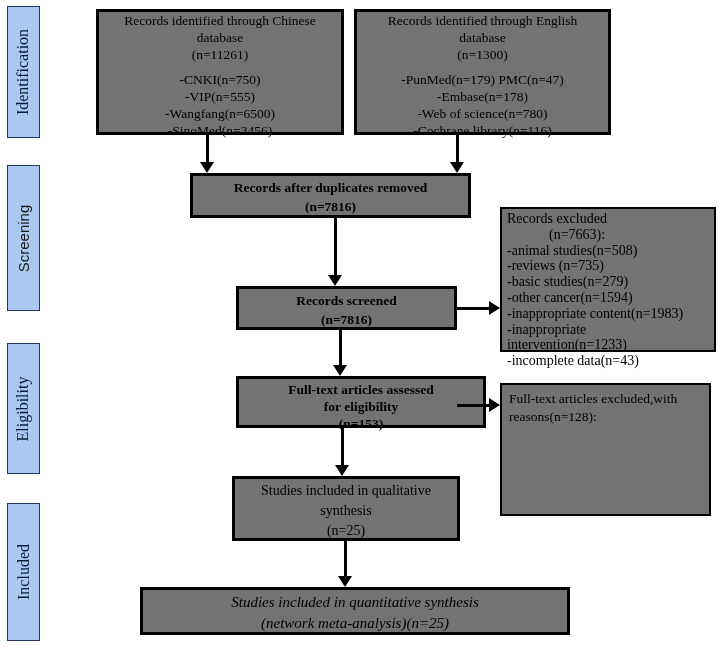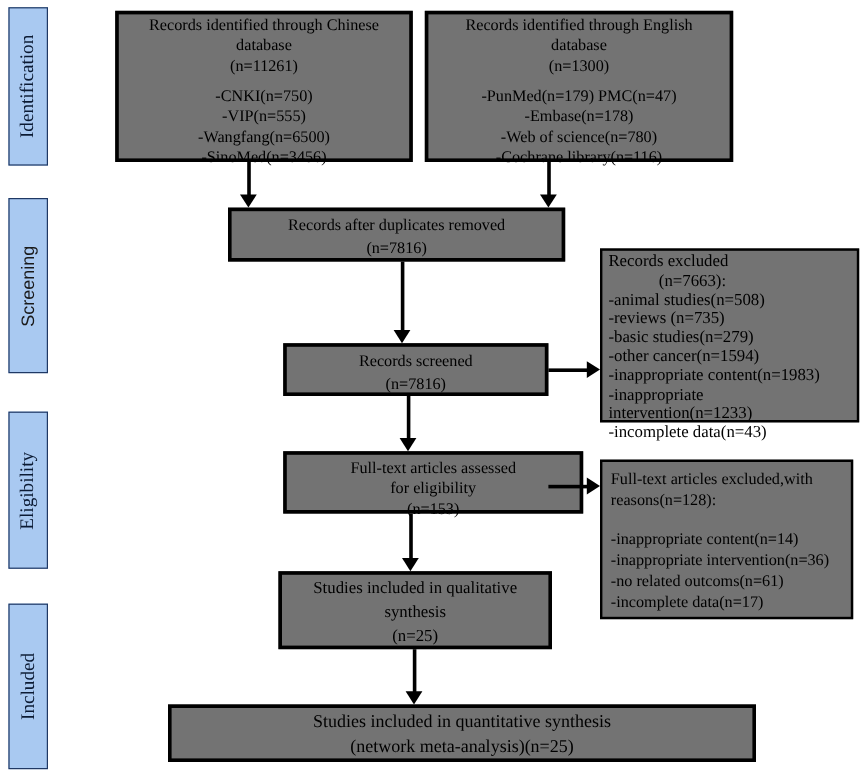--- a/index.html
+++ b/index.html
@@ -47,21 +47,21 @@
     box-sizing:border-box;
     text-align:center;
   }
   .fbox.thin{border-width:2px;text-align:left;}
   .line{display:block;}
   
   .dbbox .line{line-height:17px;font-size:13.5px;}
   .dbbox .items{margin-top:8px;}
   
   .c2 .line{line-height:19px;font-size:13.5px;}
-  .c2{padding-top:2px;}
+  .c2{padding-top:2px;font-weight:bold;}
   
   .excl1{padding:2px 5px;font-size:14px;}
   .excl1 .line{line-height:15.8px;}
   .excl1 .indent{margin-left:42px;}
   
   .excl2{padding:5px 7px;font-size:13.5px;}
   .excl2 .line{line-height:17.5px;}
   .excl2 .items{margin-top:15px;}
   .qual .line{line-height:20px;font-size:14px;}
   .qual{padding-top:2px;}
@@ -162,35 +162,29 @@
 
   <div class="fbox c2" style="left:236px;top:376px;width:250px;height:52px;line-height:17px;">
     <span class="line" style="line-height:17px;">Full-text articles assessed</span>
     <span class="line" style="line-height:17px;">for eligibility</span>
     <span class="line" style="line-height:17px;">(n=153)</span>
   </div>
 
   <div class="fbox thin excl2" style="left:500px;top:383px;width:211px;height:133px;">
     <span class="line">Full-text articles excluded,with</span>
     <span class="line">reasons(n=128):</span>
-    <div class="items">
-      <span class="line">-inappropriate content(n=14)</span>
-      <span class="line">-inappropriate intervention(n=36)</span>
-      <span class="line">-no related outcoms(n=61)</span>
-      <span class="line">-incomplete data(n=17)</span>
-    </div>
   </div>
 
   <div class="fbox qual" style="left:232px;top:476px;width:228px;height:65px;">
     <span class="line">Studies included in qualitative</span>
     <span class="line">synthesis</span>
     <span class="line">(n=25)</span>
   </div>
 
-  <div class="fbox quant" style="left:140px;top:587px;width:490px;height:48px;">
+  <div class="fbox quant" style="left:140px;top:587px;width:430px;height:48px;font-style:italic;">
     <span class="line">Studies included in quantitative synthesis</span>
     <span class="line">(network meta-analysis)(n=25)</span>
   </div>
 
   <div class="varrow" style="left:200px;top:135px;height:38px;">
     <i class="shaft"></i>
       <i class="head"></i>
   </div>
   <div class="varrow" style="left:450px;top:135px;height:38px;">
     <i class="shaft"></i>

